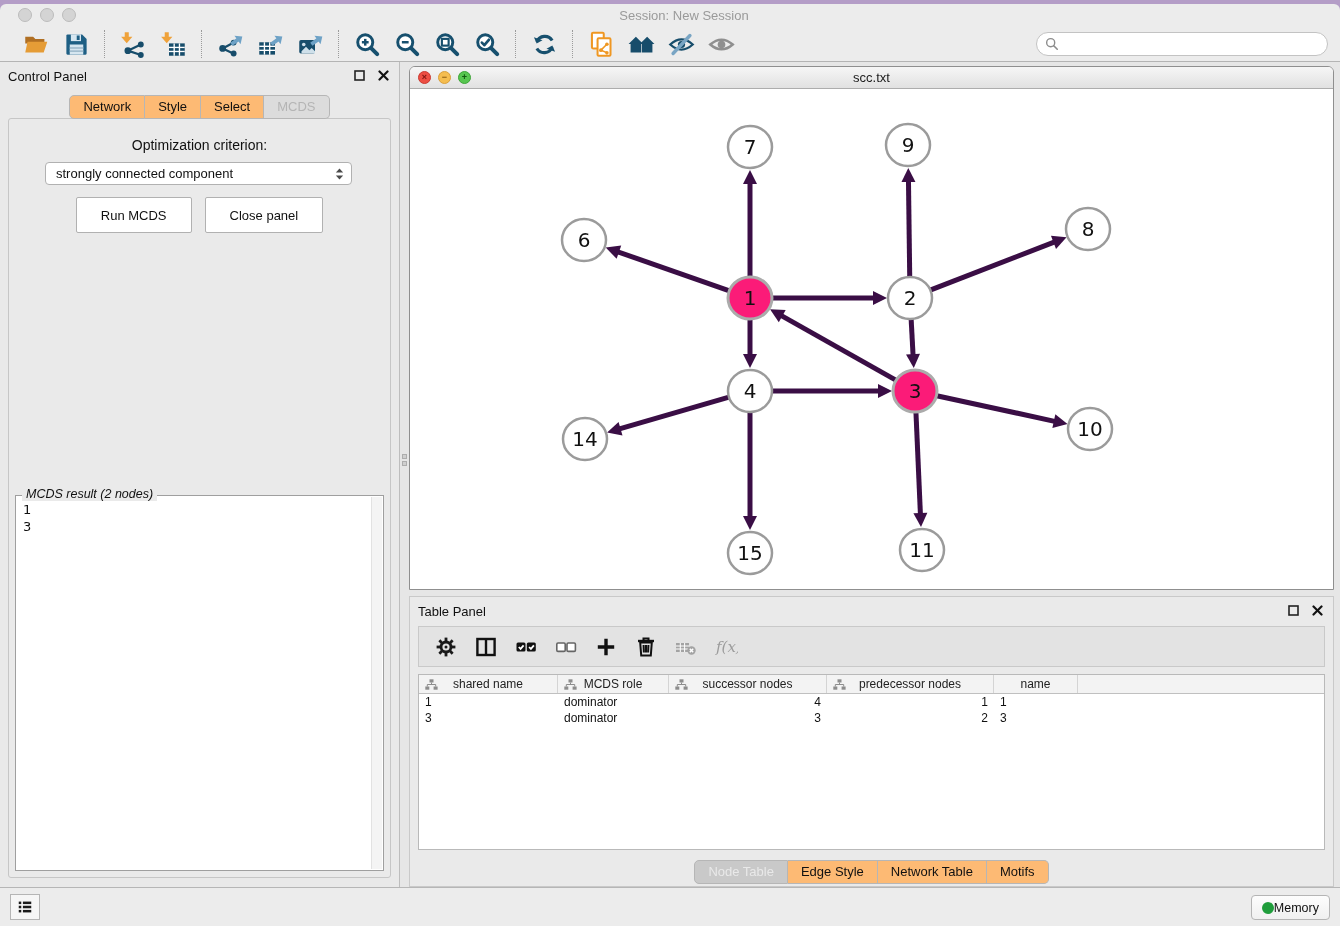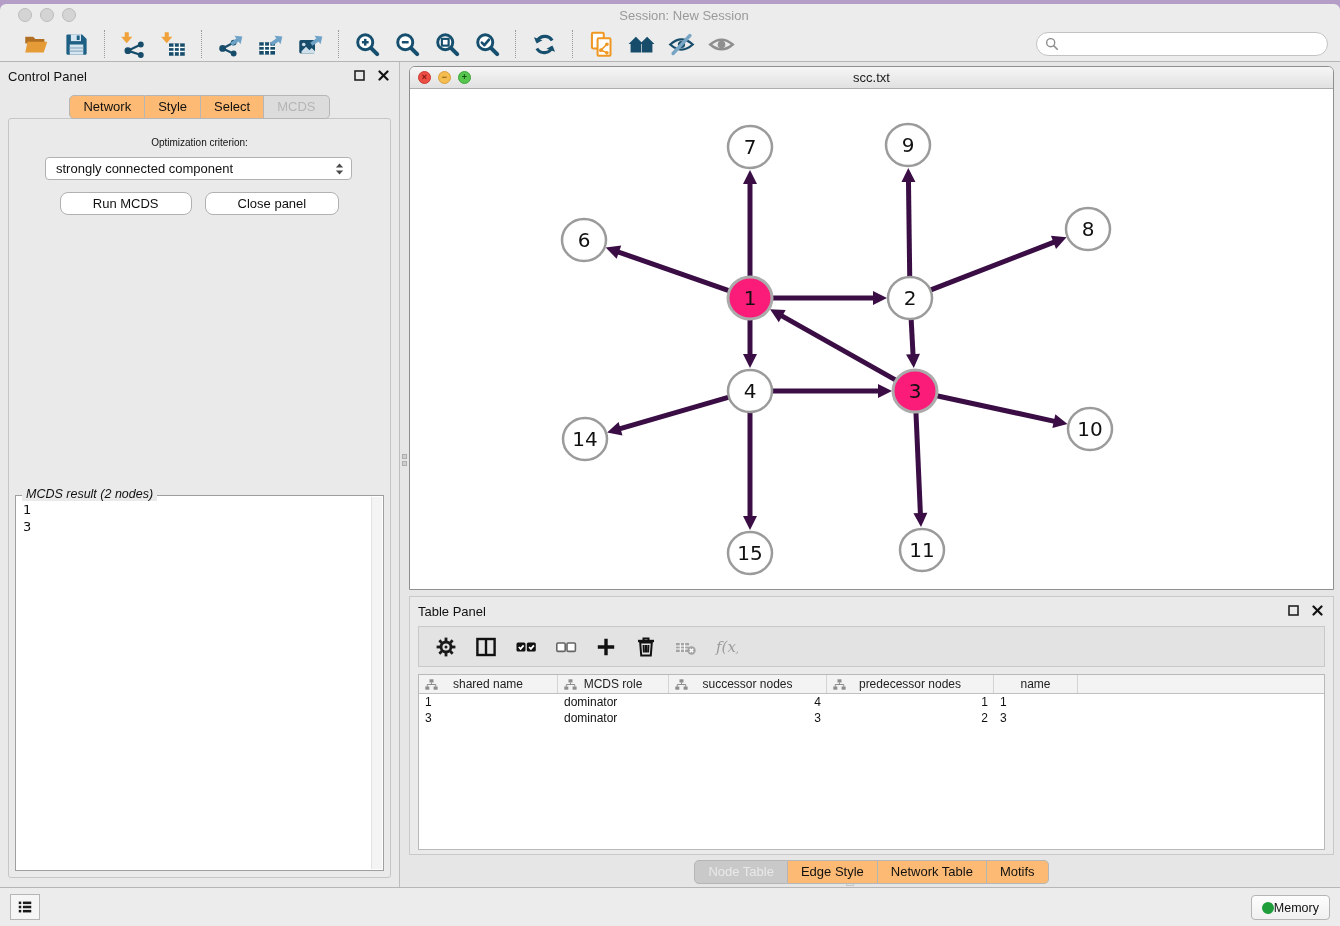--- a/index.html
+++ b/index.html
@@ -31,25 +31,25 @@
   .panel-header { height:28px; display:flex; align-items:center; padding:0 8px; font-size:13px; color:#111; position:relative; }
   .panel-header .hbtns { position:absolute; right:8px; top:6px; display:flex; gap:9px; }
   .hbtn { width:15px; height:15px; display:flex; align-items:center; justify-content:center; }
   .segrow { position:absolute; left:0; right:0; top:33px; display:flex; justify-content:center; z-index:3; }
   .segbtn { background:#fdba74; border:1px solid #b6b6b6; border-left:none; padding:3px 13px 4px; font-size:13px; color:#111; font-family:"Liberation Sans",sans-serif; cursor:default; white-space:nowrap; }
   .segbtn:first-child { border-left:1px solid #b6b6b6; border-radius:5px 0 0 5px; }
   .segbtn:last-child { border-radius:0 5px 5px 0; }
   .segbtn.sel-light { background:#dcdcdc; color:#b5b5b5; }
   .segbtn.sel-dark { background:#c9c9c9; color:#e9e9e9; }
   .cp-body { position:absolute; left:8px; right:8px; top:56px; bottom:9px; border:1px solid #c6c6c6; border-radius:3px; background:#eaeaea; }
-  .opt-label { text-align:center; margin-top:18px; font-size:10px; color:#111; }
+  .opt-label { text-align:center; margin-top:18px; font-size:14px; color:#111; }
   .dropdown { position:relative; margin:9px 38px 0 36px; height:23px; background:#fff; border:1px solid #b1b1b1; border-radius:4px; display:flex; align-items:center; padding-left:10px; font-size:13px; color:#111; }
   .dropdown .stepper { position:absolute; right:4px; top:3px; width:15px; height:16px; }
   .btnrow { display:flex; justify-content:center; gap:13px; margin-top:12px; }
-  .mac-btn { height:23px; background:#fff; border:1px solid #b1b1b1; border-radius:8px; font-size:13px; color:#111; padding:0 32px; font-family:"Liberation Sans",sans-serif; }
+  .mac-btn { height:36px; background:#fff; border:1px solid #b1b1b1; border-radius:2px; font-size:13px; color:#111; padding:0 24px; font-family:"Liberation Sans",sans-serif; }
   .result-group { position:absolute; left:6px; right:6px; top:376px; bottom:6px; border:1px solid #9f9f9f; background:#fff; }
   .result-label { position:absolute; left:6px; top:-9px; background:#eaeaea; padding:0 4px; font-size:12.5px; color:#111; z-index:2;font-style:italic; }
   .result-text { position:absolute; inset:1px; background:#fff; padding:4px 0 0 6px; font-size:13px; line-height:17px; color:#111; font-family:"DejaVu Sans",sans-serif; white-space:pre; }
   .result-scroll { position:absolute; right:1px; top:1px; bottom:1px; width:11px; background:#f4f4f4; border-left:1px solid #e2e2e2; }
 
   
   .workspace { flex:1; position:relative; background:#e6e6e6; }
   .gutter-grip { position:absolute; left:2px; top:392px; }
   .gutter-grip div { width:5px; height:5px; background:#cfcfcf; border:1px solid #adadad; margin-bottom:2px; }
 
@@ -59,21 +59,21 @@
   .tl { width:13px; height:13px; border-radius:50%; display:flex; align-items:center; justify-content:center; font-size:9px; font-weight:bold; line-height:1; }
   .tl.red { background:#ed4e43; border:1px solid #c93a31; color:#7e1410; }
   .tl.yel { background:#f5bd4f; border:1px solid #d9a03c; color:#8a5d12; }
   .tl.grn { background:#57c64f; border:1px solid #3ea438; color:#12590f; }
   .net-title { font-size:13px; color:#1b1b1b; }
   .net-canvas { flex:1; position:relative; background:#fff; overflow:hidden; border-radius:0; }
   .net-canvas svg { position:absolute; left:0; top:0; }
   .canvas-grip { position:absolute; left:446px; bottom:1px; width:8px; height:7px; background:#e2e2e2; border:1px solid #c6c6c6; }
 
   
-  .table-panel { position:absolute; left:9px; top:534px; width:925px; height:259px; background:#eaeaea; border:1px solid #c9c9c9; }
+  .table-panel { position:absolute; left:9px; top:534px; width:925px; height:291px; background:#eaeaea; border:1px solid #c9c9c9; }
   .tp-toolbar { position:absolute; left:8px; right:8px; top:29px; height:41px; border:1px solid #c9c9c9; background:#e3e3e3; display:flex; align-items:center; padding-left:10px; gap:6px; }
   .tpbtn { width:34px; height:32px; display:flex; align-items:center; justify-content:center; }
   .tpbtn svg { width:24px; height:24px; }
   .grid-table { position:absolute; left:8px; right:8px; top:77px; height:176px; border:1px solid #b9b9b9; background:#fff; overflow:hidden; font-size:12px; }
   .gt-head { display:flex; height:19px; background:#f3f3f3; border-bottom:1px solid #c0c0c0; }
   .th { position:relative; display:flex; align-items:center; justify-content:center; border-right:1px solid #d4d4d4; color:#222; }
   .th .colicon { position:absolute; left:6px; top:4px; width:13px; height:11px; }
   .gt-row { display:flex; height:16px; align-items:center; color:#111; }
   .td { padding:0 6px; white-space:nowrap; overflow:hidden; }
   .td.r { text-align:right; }

